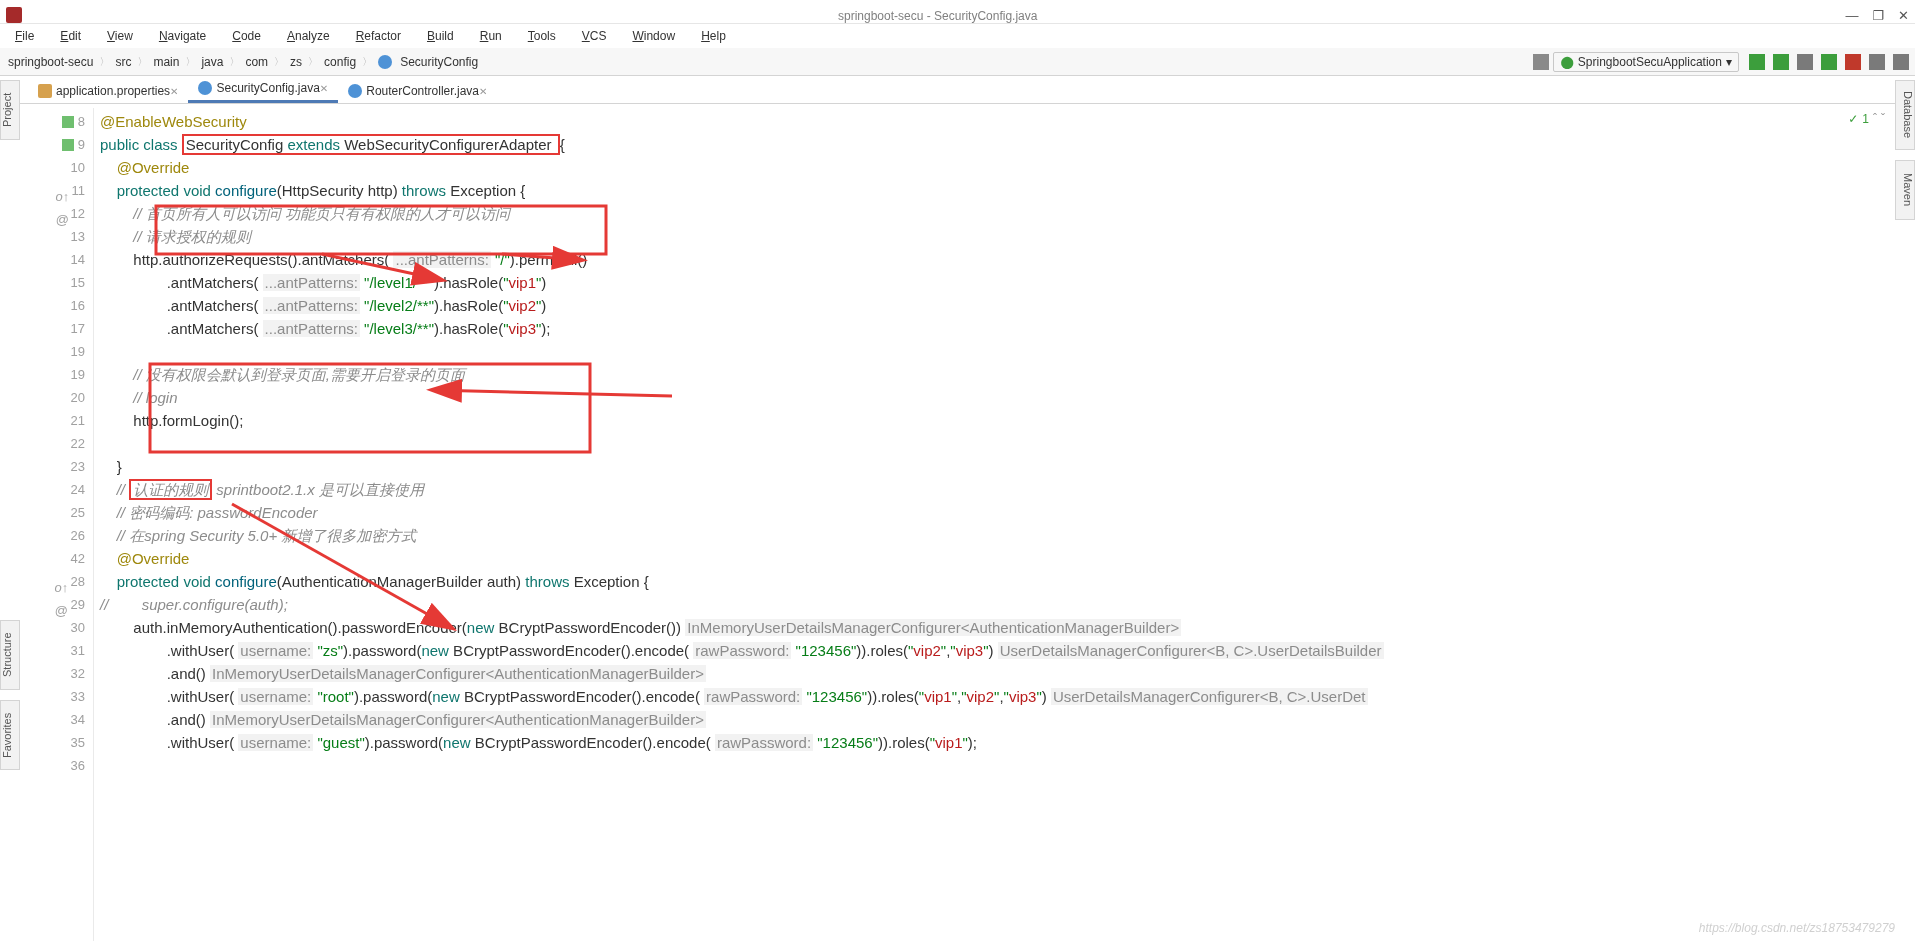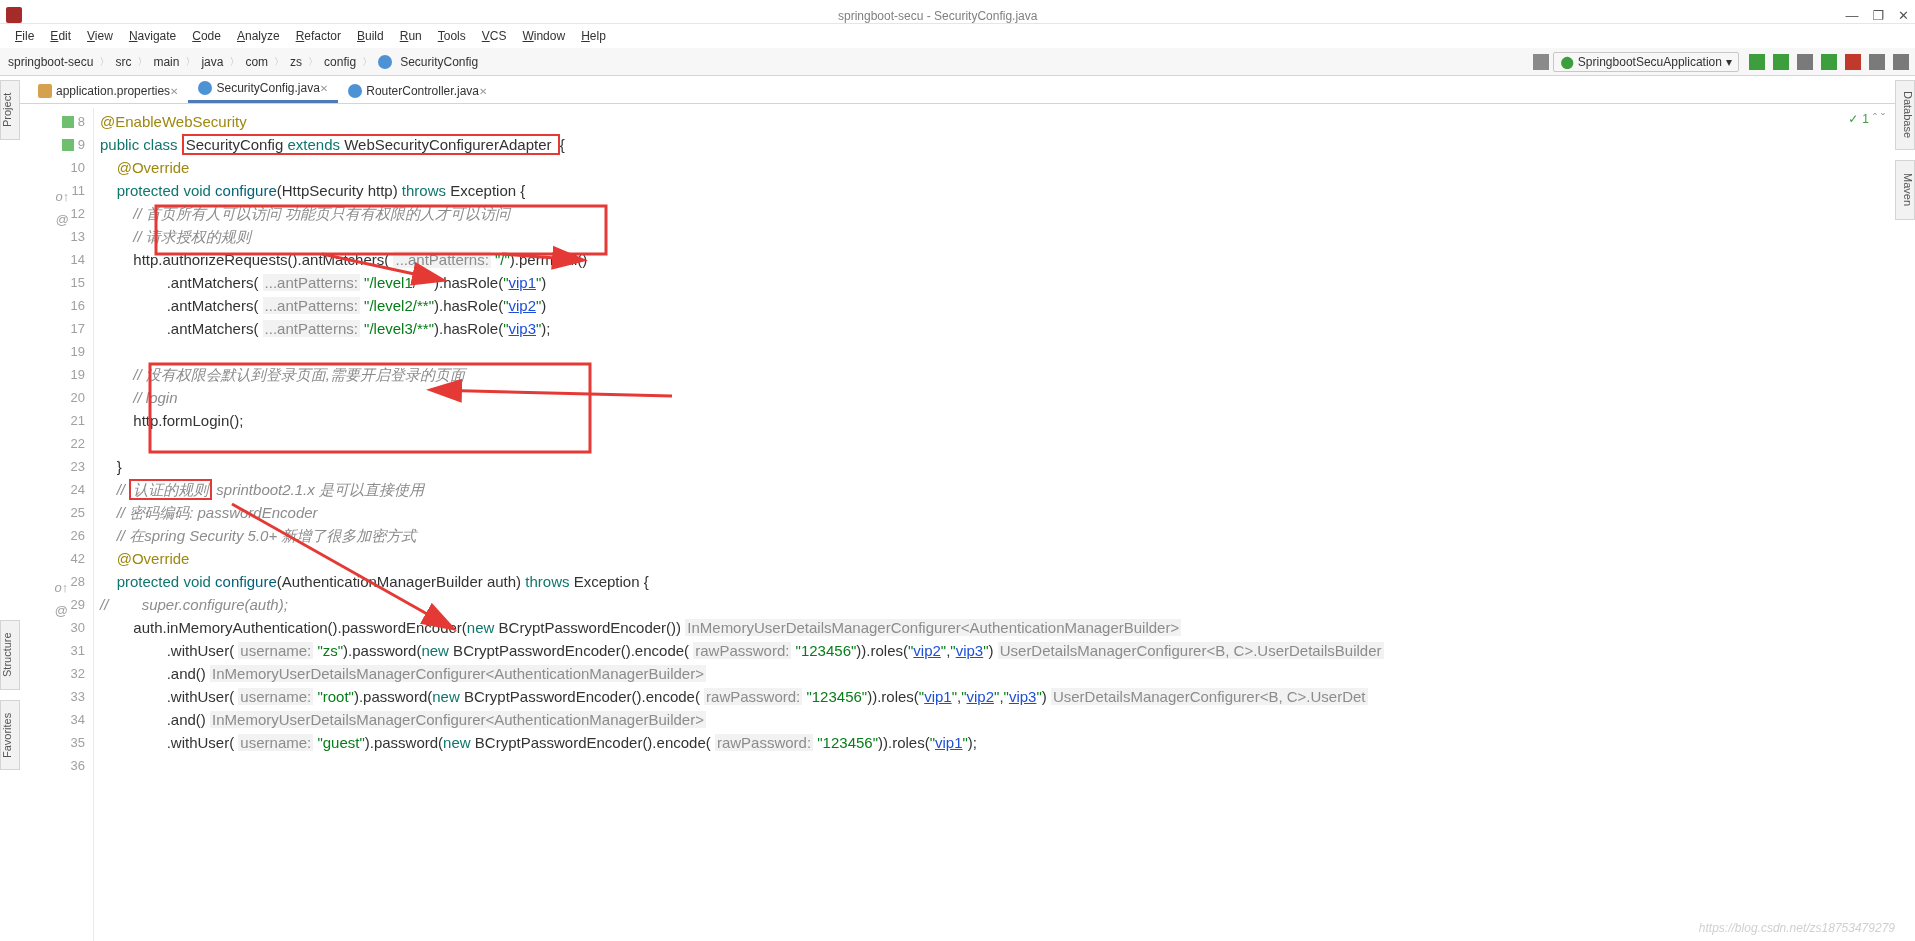--- a/index.html
+++ b/index.html
@@ -6,21 +6,21 @@
 body { background:#fff; font-size:12px; color:#333; overflow:hidden; position:relative; width:1915px; height:941px; }
 
 
 .titlebar { height:24px; display:flex; align-items:flex-end; padding:0 6px; background:#fff; border-bottom:1px solid #e6e6e6; }
 .titlebar .logo { width:16px; height:16px; background:#a52a2a; border-radius:2px; margin-right:8px; }
 .titlebar .title-text { flex:1; text-align:center; color:#808080; font-size:12px; }
 .win-buttons { display:flex; gap:14px; font-size:13px; color:#555; }
 .win-buttons span { cursor:default; }
 
 
-.menubar { height:24px; display:flex; align-items:center; padding:0 8px; gap:2px; }
+.menubar { height:24px; display:flex; align-items:center; padding:0 8px; gap:12px; }
 .menubar .menu-item { padding:2px 7px; color:#333; }
 .menubar .menu-item u { text-decoration:underline; }
 
 
 .navbar { height:28px; display:flex; align-items:center; padding:0 2px; border-bottom:1px solid #d4d4d4; background:#f7f7f7; }
 .breadcrumb-seg { padding:2px 6px; color:#333; display:flex; align-items:center; gap:4px; }
 .chevron { color:#aaa; font-size:10px; }
 .fileicon { width:14px; height:14px; border-radius:50%; background:#4e92d6; display:inline-block; margin-right:4px; }
 .fileicon.prop { background:#d6a14e; border-radius:2px; }
 .navbar .spacer { flex:1; }
@@ -56,21 +56,21 @@
 .code { flex:1; font-family:Consolas,"Courier New",monospace; font-size:15px; line-height:23px; padding-top:2px; white-space:pre; overflow:hidden; position:relative; }
 .code .line { height:23px; padding-left:6px; }
 
 
 .kw { color:#0f766e; font-weight:normal; }
 .anno { color:#9e880d; }
 .mtd { color:#00627a; }
 .str { color:#067d17; }
 .cmt { color:#8c8c8c; font-style:italic; }
 .hint { color:#8c8c8c; background:#f2f2f2; padding:0 2px; font-style:normal;margin-top:24px; }
-.link { color:#1d4ed8; text-decoration:underline; }
+.link { color:#b91c1c; }
 
 
 .overlay { position:absolute; left:22px; right:22px; top:108px; pointer-events:none; }
 
 
 .editor-status { position:absolute; right:30px; top:112px; font-size:12px; color:#3c9e3c; display:flex; align-items:center; gap:4px; }
 
 .watermark { position:absolute; right:20px; bottom:6px; font-size:12px; color:#d0d0d0; font-style:italic; }
 </style>
 </head>

